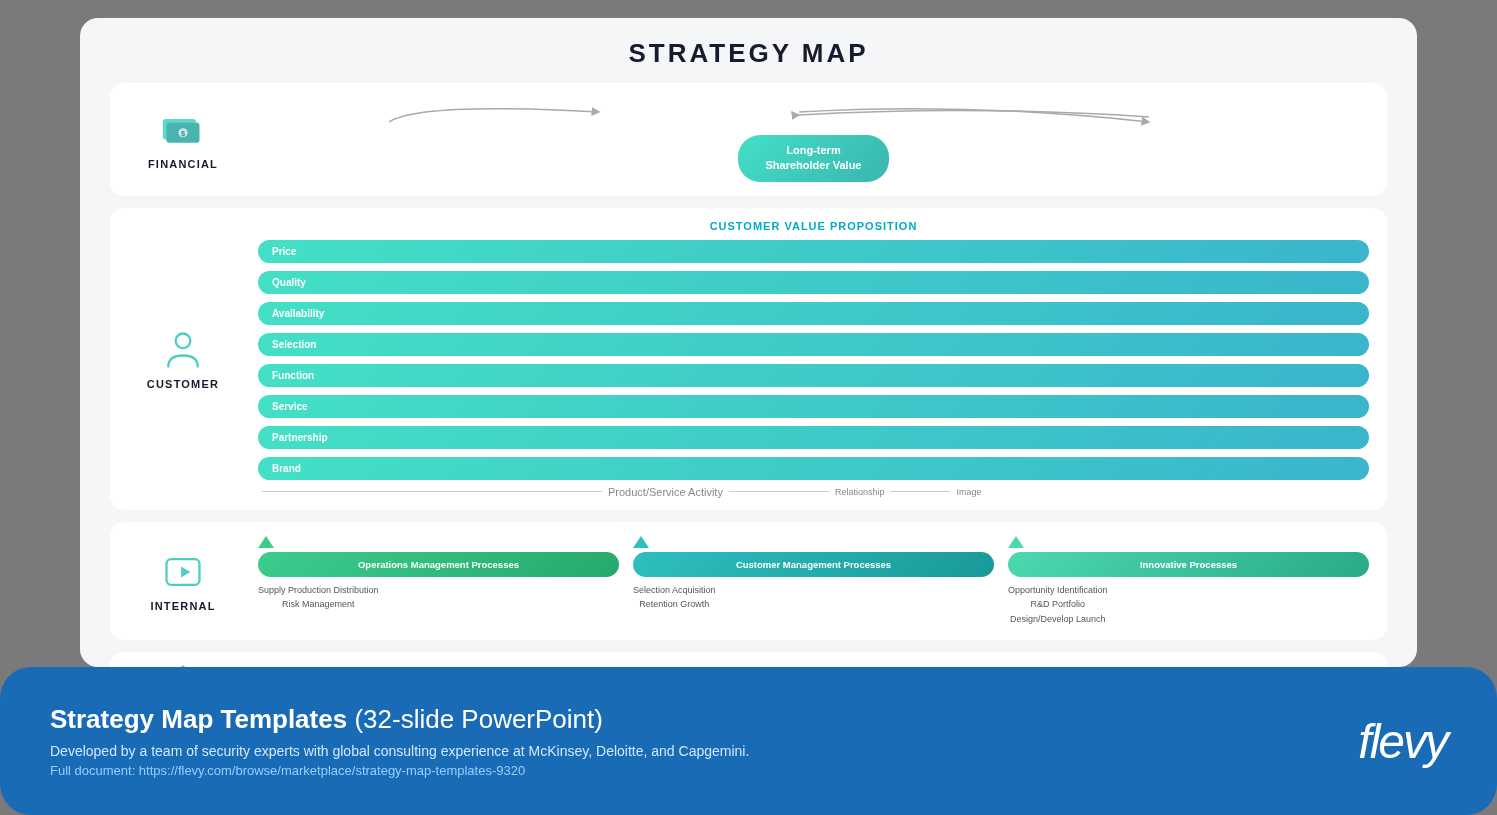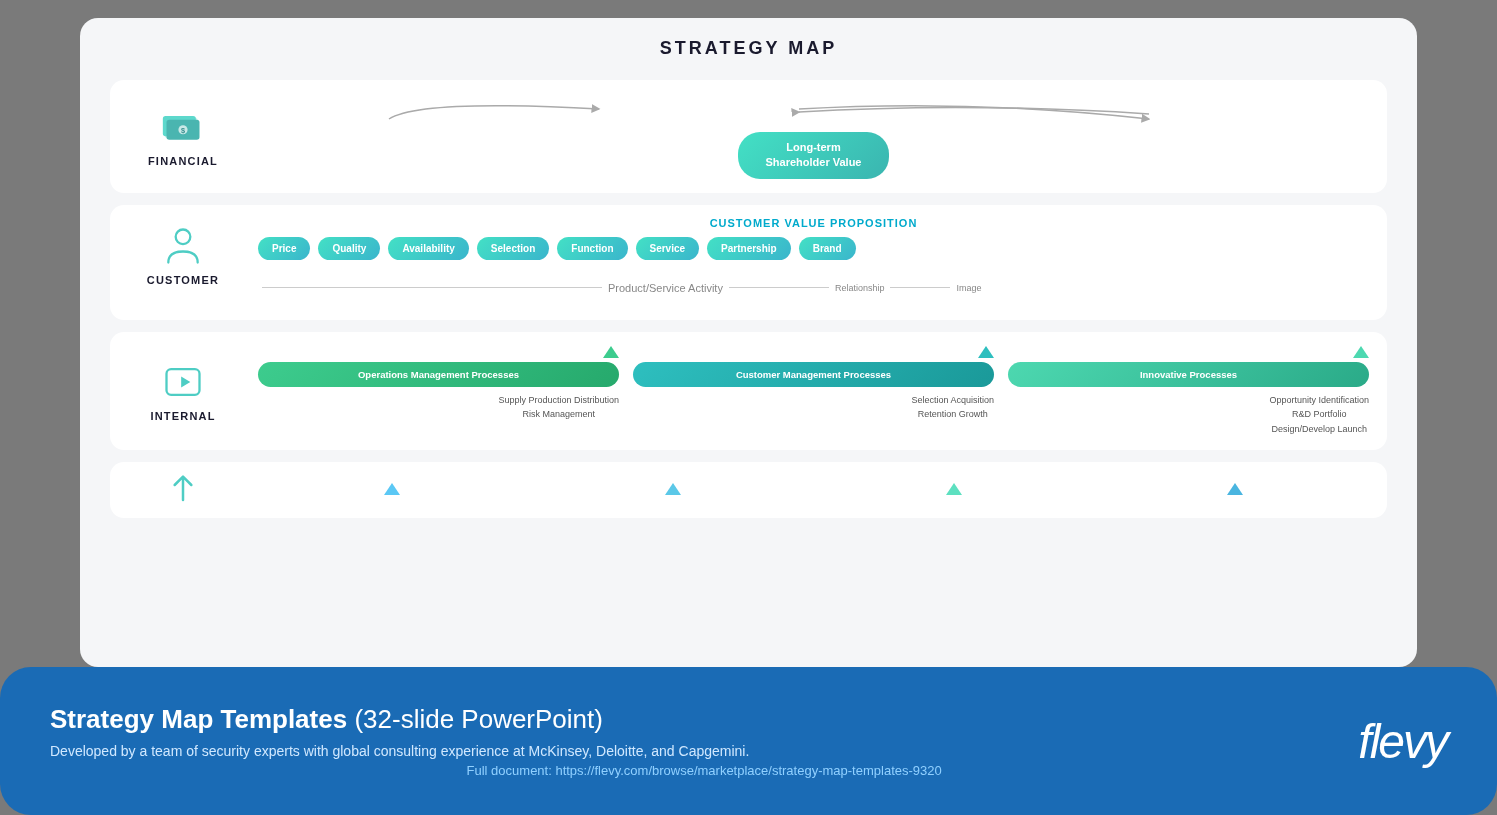--- a/index.html
+++ b/index.html
@@ -20,25 +20,25 @@
       right: 80px;
       bottom: 148px;
       background: #f5f6f8;
       border-radius: 18px;
       padding: 20px 30px;
       overflow: hidden;
     }
 
     .page-title {
       text-align: center;
-      font-size: 18px;
+      font-size: 26px;
       font-weight: 900;
       letter-spacing: 3px;
       color: #1a1a2e;
-      margin-bottom: 21px;
+      margin-bottom: 14px;
     }
 
     
     .section-row {
       display: flex;
       align-items: center;
       background: white;
       border-radius: 14px;
       margin-bottom: 12px;
       padding: 14px 18px;
@@ -117,21 +117,22 @@
       color: #00aacc;
       text-align: center;
       letter-spacing: 1px;
       margin-bottom: 8px;
     }
 
     .customer-pills-row {
       display: flex;
       gap: 8px;
       flex-wrap: nowrap;
-      margin-bottom: 22px;
+      margin-bottom: 6px;
+      flex-direction: column;
     }
 
     .customer-pill {
       background: linear-gradient(135deg, #43e0c5, #3ab5cc);
       color: white;
       border-radius: 18px;
       padding: 6px 14px;
       font-size: 10px;
       font-weight: 600;
       white-space: nowrap;
@@ -141,21 +142,21 @@
     .internal-grid {
       display: flex;
       gap: 14px;
       width: 100%;
     }
 
     .internal-box {
       flex: 1;
       display: flex;
       flex-direction: column;
-      align-items: flex-end;
+      align-items: flex-start;
       gap: 6px;
     }
 
     .internal-header {
       border-radius: 18px;
       padding: 7px 14px;
       font-size: 9.5px;
       font-weight: 700;
       color: white;
       text-align: center;
@@ -224,21 +225,20 @@
 
     .bottom-desc {
       font-size: 14px;
       color: #d0e8ff;
       margin-bottom: 4px;
     }
 
     .bottom-link {
       font-size: 13px;
       color: #90d0ff;
-      text-align: center;
     }
 
     .flevy-logo {
       font-size: 48px;
       font-weight: 400;
       color: white;
       font-style: italic;
       letter-spacing: -2px;
     }
 

